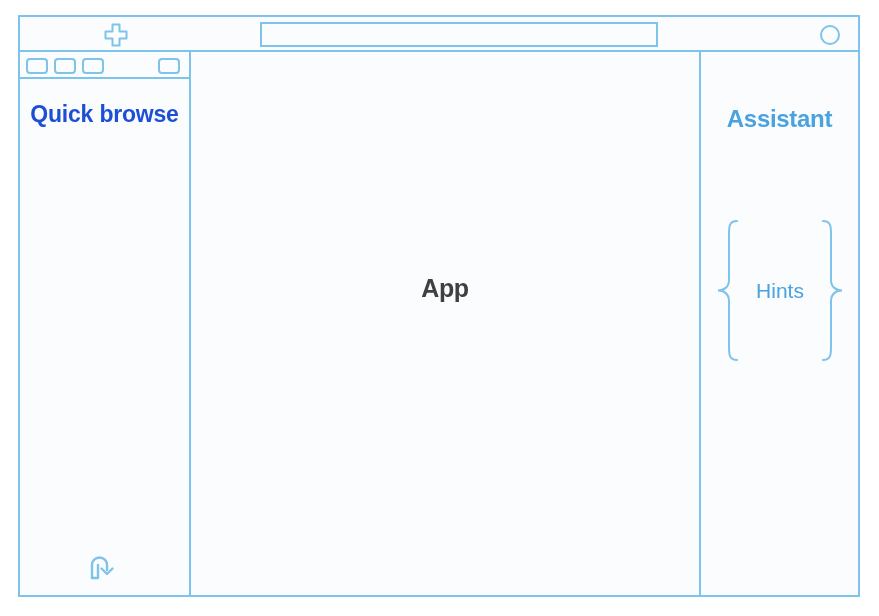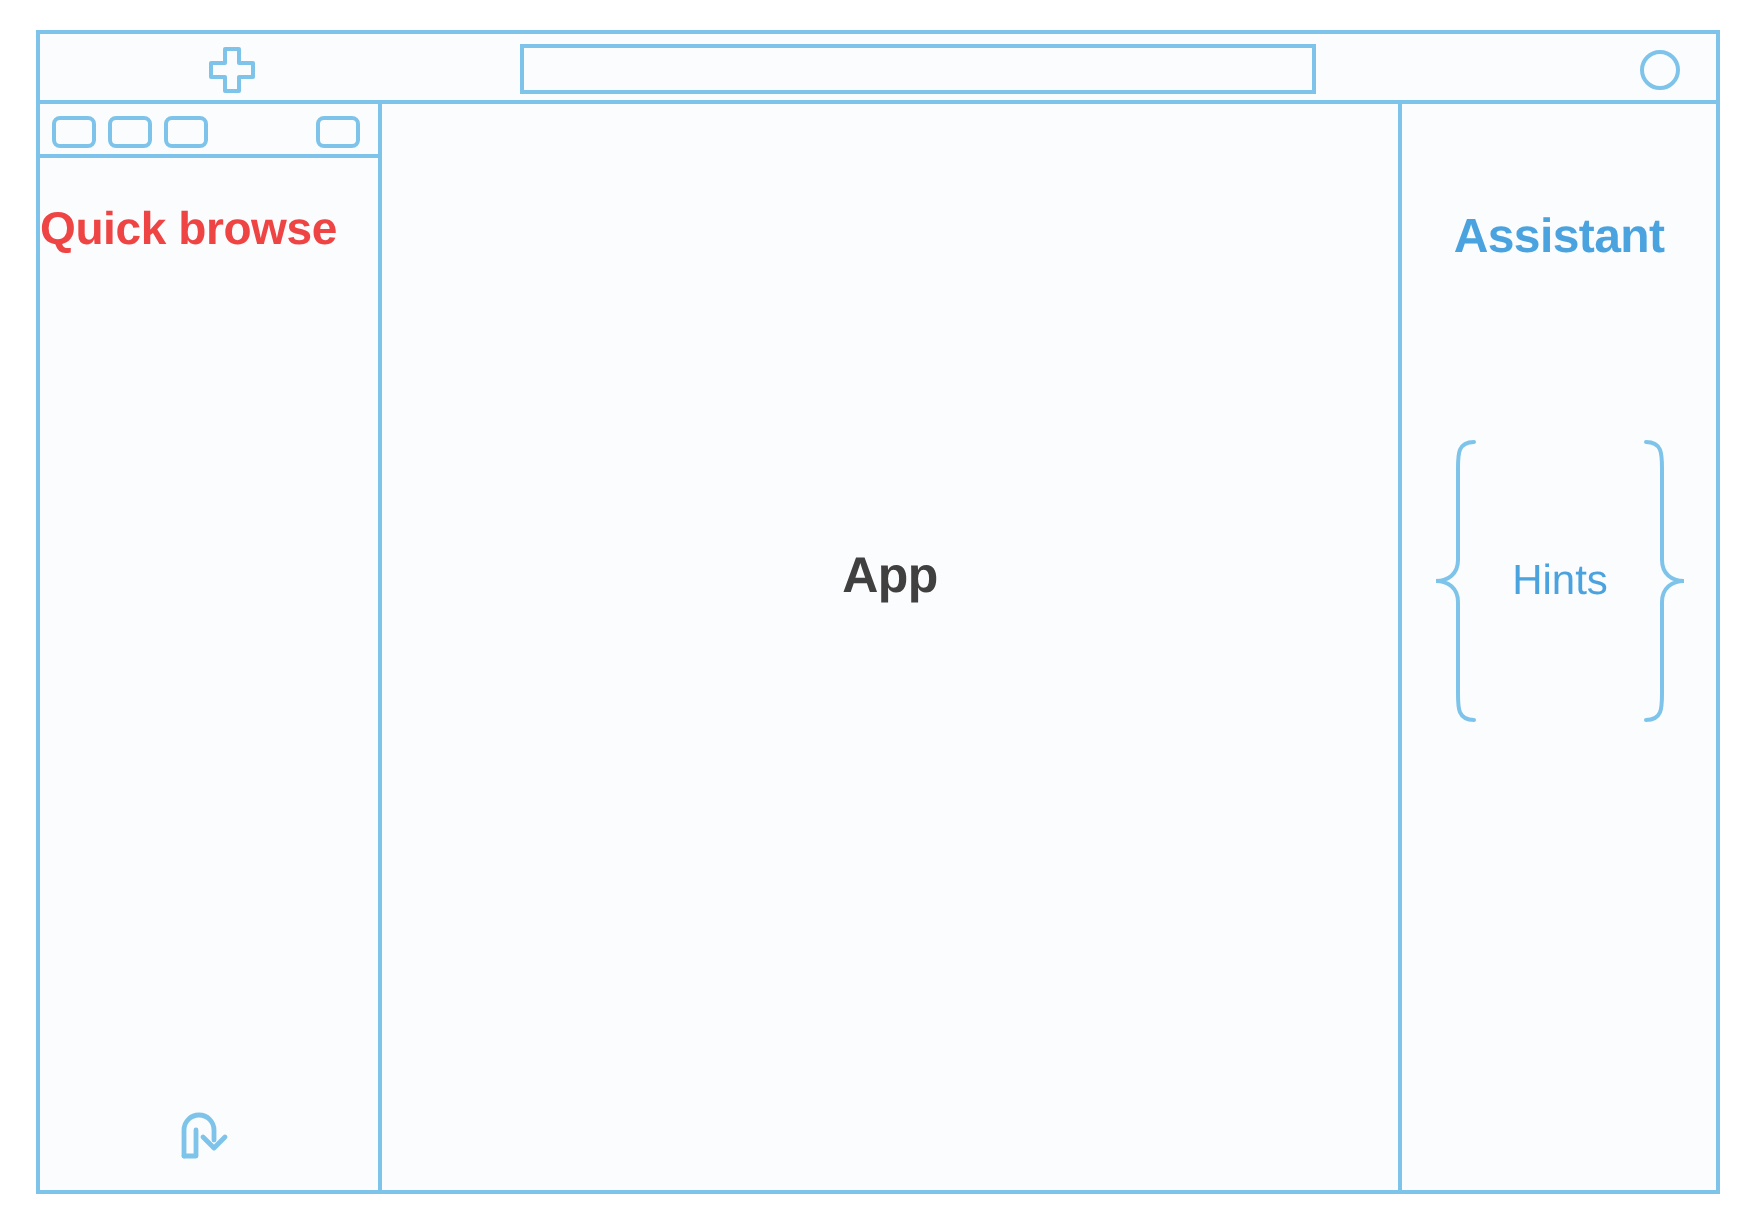--- a/index.html
+++ b/index.html
@@ -107,24 +107,24 @@
     width: 171px;
     bottom: 0;
     box-sizing: border-box;
     border-right: 2px solid #7ec4ea;
   }
   #sidebar-title {
     position: absolute;
     top: 22px;
     left: 0;
     width: 100%;
-    text-align: left;
+    text-align: center;
     font-size: 23px;
     font-weight: bold;
-    color: #ef4444;
+    color: #1d4ed8;
     line-height: 1.18;
     letter-spacing: -0.2px;
   }
   #sidebar-footer-icon {
     position: absolute;
     left: 67px;
     bottom: 14px;
     width: 32px;
     height: 28px;
     cursor: pointer;

